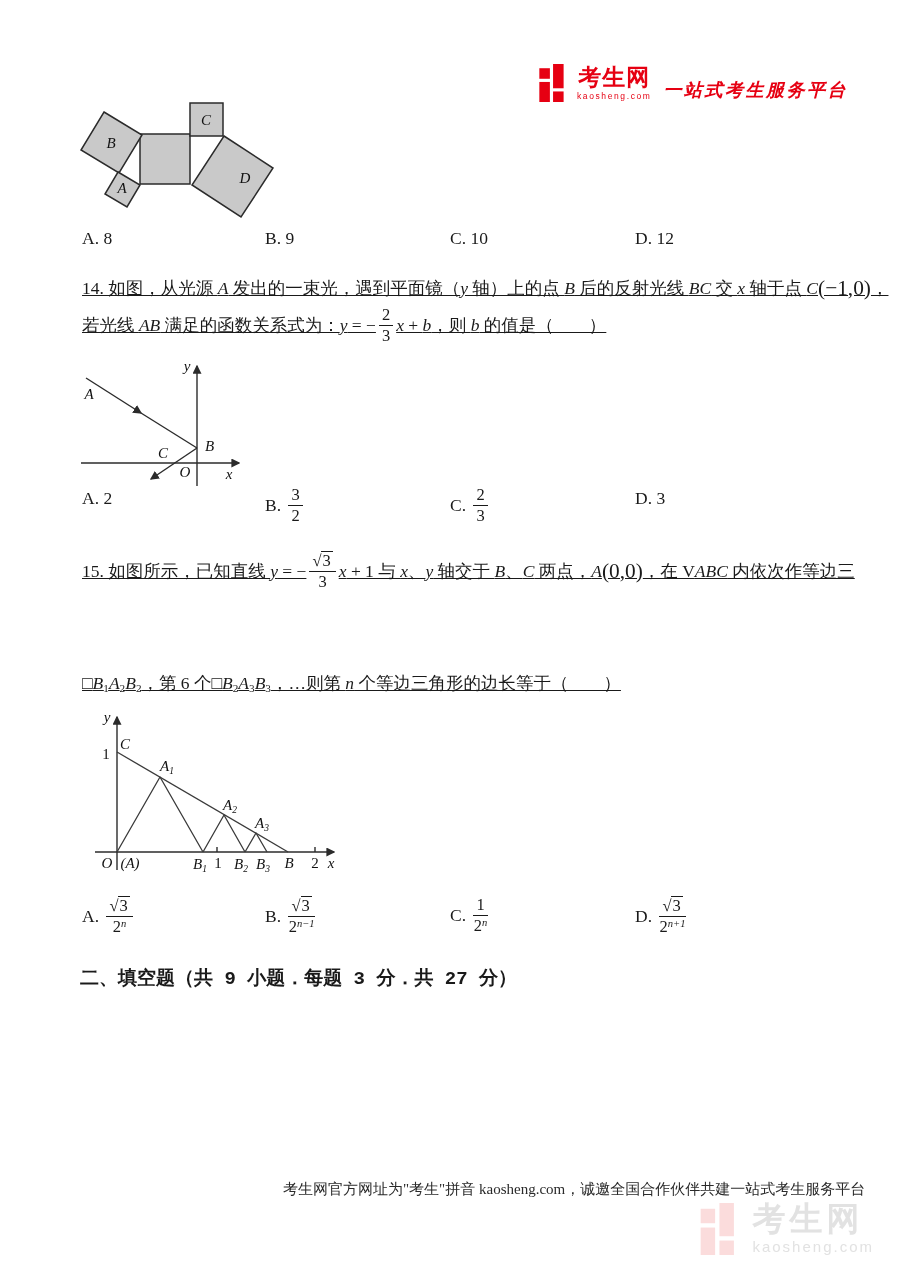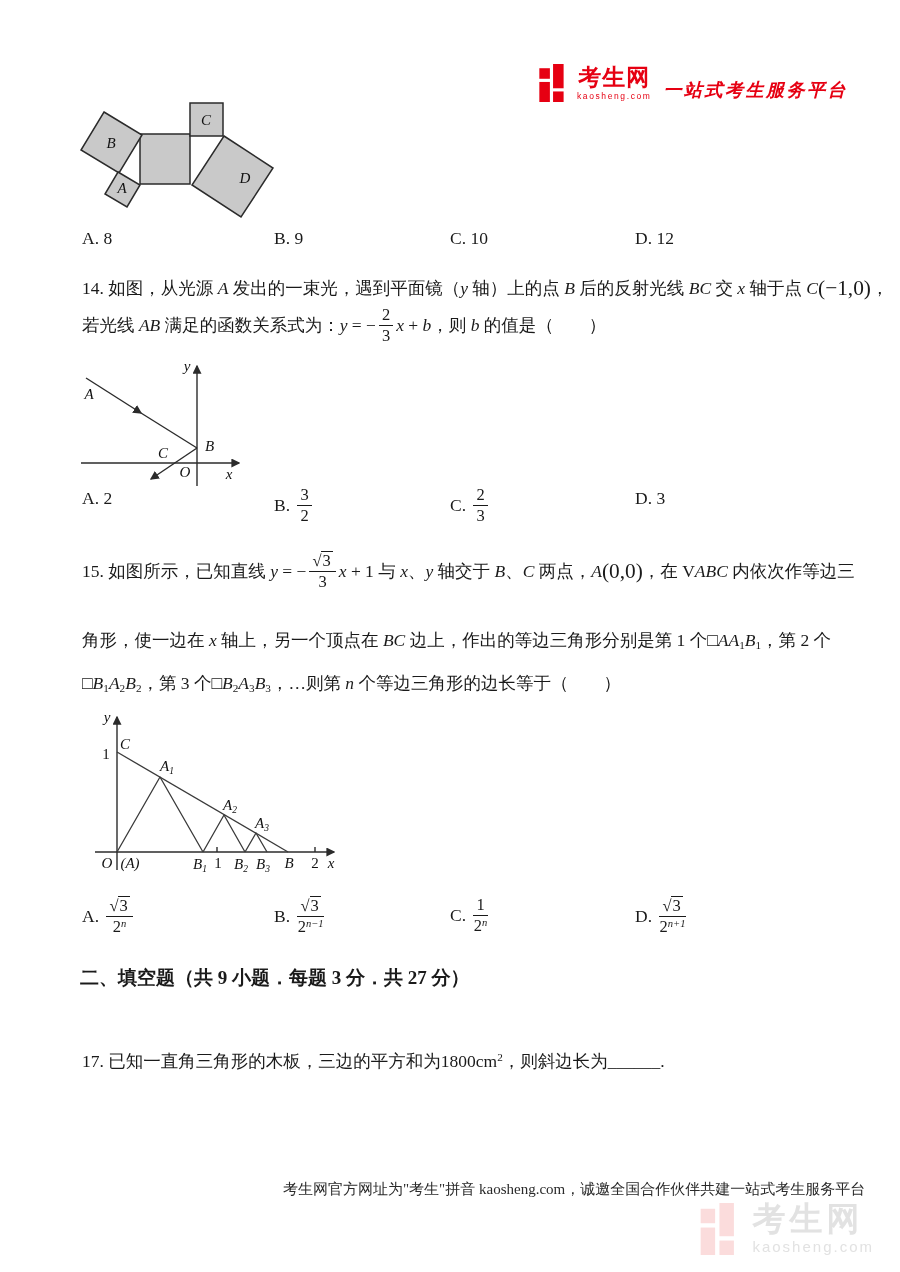--- a/index.html
+++ b/index.html
@@ -7,37 +7,37 @@
     --figure-fill:#c9c9c9;
     --watermark-pink:#fbdcdc;
     --watermark-gray:#e2e2e2;
   }
   html,body{margin:0;padding:0;background:#9a9a9a;}
   #page{
     position:relative;width:900px;height:1272px;background:#ffffff;
     font-family:"Liberation Serif","DejaVu Serif",serif;color:#1a1a1a;
     overflow:hidden;margin:0 auto;
   }
-  .line{position:absolute;left:82px;font-size:17.5px;white-space:nowrap;line-height:1.5;}
+  .line{position:absolute;left:82px;font-size:17.5px;white-space:nowrap;line-height:1.5;text-decoration:underline;}
   .it{font-style:italic;}
   .bigp{font-size:1.22em;vertical-align:-0.06em;}
   sub{font-size:64%;vertical-align:-0.28em;}
   sup{font-size:64%;vertical-align:0.5em;}
   .frac{display:inline-flex;flex-direction:column;align-items:center;vertical-align:middle;
         line-height:1.08;margin:0 3px;font-size:16.5px;text-align:center;transform:translateY(-2px);}
   .frac .num{border-bottom:1.2px solid #1a1a1a;padding:0 3px 1px;}
   .frac .den{padding-top:1px;}
   .sqrt{white-space:nowrap;}
   .sqrt .rsign{display:inline-block;}
   .sqrt .rad{display:inline-block;border-top:1.2px solid #1a1a1a;padding:0 2px 0 1px;}
   .optrow{position:absolute;left:82px;white-space:nowrap;font-size:17.5px;}
   .opt{position:absolute;top:0;}
-  .o1{left:0}.o2{left:192px}.o3{left:368px}.o4{left:553px}
+  .o1{left:0}.o2{left:183px}.o3{left:368px}.o4{left:553px}
   .sec{position:absolute;left:80px;font-size:19px;font-weight:bold;
-       font-family:Liberation Serif, serif;white-space:nowrap;}
+       font-family:Liberation Mono, monospace;white-space:nowrap;}
   .figure{position:absolute;}
   svg text{font-family:"Liberation Serif","DejaVu Serif",serif;font-style:italic;
            font-size:15px;fill:#111;}
   svg text.rm{font-style:normal;}
   .axisline,.ray{fill:none;stroke:#2b2b2b;stroke-width:1.4;}
   .tri{fill:none;stroke:#3a3a3a;stroke-width:1.3;stroke-linejoin:round;}
   .sq{fill:var(--figure-fill);stroke:#2b2b2b;stroke-width:1.5;stroke-linejoin:miter;}
   
   .logo{position:absolute;top:64px;right:52px;display:flex;align-items:center;}
   .logo-icon{width:38px;height:38px;}
@@ -133,22 +133,21 @@
           <span class="num"><span>2</span></span>
           <span class="den"><span>3</span></span>
         </span></span>
     <span class="opt o4"><span>D. 3</span></span>
   </div>
 
   <div class="line" style="top:553px"><span>15. 如图所示，已知直线 </span><span class="it">y</span><span> = −</span><span class="frac">
         <span class="num"><span class="sqrt"><span class="rsign">√</span><span class="rad">3</span></span></span>
         <span class="den"><span>3</span></span>
       </span><span class="it">x</span><span> + 1 与 </span><span class="it">x</span><span>、</span><span class="it">y</span><span> 轴交于 </span><span class="it">B</span><span>、</span><span class="it">C</span><span> 两点，</span><span class="it">A</span><span class="bigp">(0,0)</span><span>，在 V</span><span class="it">ABC</span><span> 内依次作等边三</span></div>
-  <div class="line" style="top:627px"><span>角形，使一边在 </span><span class="it">x</span><span> 轴上，另一个顶点在 </span><span class="it">BC</span><span> 边上，作出的等边三角形分别是第 1 个□</span><span class="it">AA</span><sub>1</sub><span class="it">B</span><sub>1</sub><span>，第 2 个</span></div>
-  <div class="line" style="top:670px"><span>□</span><span class="it">B</span><sub>1</sub><span class="it">A</span><sub>2</sub><span class="it">B</span><sub>2</sub><span>，第 3 个□</span><span class="it">B</span><sub>2</sub><span class="it">A</span><sub>3</sub><span class="it">B</span><sub>3</sub><span>，…则第 </span><span class="it">n</span><span> 个等边三角形的边长等于（　　）</span></div>
+  <div class="line" style="top:670px"><span>□</span><span class="it">B</span><sub>1</sub><span class="it">A</span><sub>2</sub><span class="it">B</span><sub>2</sub><span>，第 6 个□</span><span class="it">B</span><sub>2</sub><span class="it">A</span><sub>3</sub><span class="it">B</span><sub>3</sub><span>，…则第 </span><span class="it">n</span><span> 个等边三角形的边长等于（　　）</span></div>
 
   <svg class="figure" style="left:88px;top:708px" width="255" height="175" viewBox="0 0 255 175">
     <line class="axisline" x1="29" y1="162" x2="29" y2="9" marker-end="url(#ah)"></line>
     <line class="axisline" x1="7" y1="144" x2="246" y2="144" marker-end="url(#ah)"></line>
     <line class="tri" x1="29" y1="44" x2="200" y2="144"></line>
     <polyline class="tri" points="29,144 72,69 115,144"></polyline>
     <polyline class="tri" points="115,144 136,107 157,144"></polyline>
     <polyline class="tri" points="157,144 168,125 179,144"></polyline>
     <line class="axisline" x1="129" y1="139" x2="129" y2="144"></line>
     <line class="axisline" x1="227" y1="139" x2="227" y2="144"></line>
@@ -183,21 +182,20 @@
           <span class="den"><span>2</span><sup class="it">n</sup></span>
         </span></span>
     <span class="opt o4"><span>D. </span><span class="frac">
           <span class="num"><span class="sqrt"><span class="rsign">√</span><span class="rad">3</span></span></span>
           <span class="den"><span>2</span><sup class="it">n+1</sup></span>
         </span></span>
   </div>
 
   <div class="sec" style="top:965px">二、填空题（共 9 小题．每题 3 分．共 27 分）</div>
 
-  <div class="line" style="top:1048px"><span>17. 已知一直角三角形的木板，三边的平方和为1800cm</span><sup>2</sup><span>，则斜边长为______.</span></div>
 
   <div class="footer">考生网官方网址为"考生"拼音 kaosheng.com，诚邀全国合作伙伴共建一站式考生服务平台</div>
 
   <div class="watermark">
     <svg class="wm-icon" viewBox="0 0 24 36">
       <rect x="0" y="4" width="10" height="10" fill="var(--watermark-pink)"></rect>
       <rect x="0" y="17" width="10" height="19" fill="var(--watermark-pink)"></rect>
       <rect x="13" y="0" width="10" height="23" fill="var(--watermark-pink)"></rect>
       <rect x="13" y="26" width="10" height="10" fill="var(--watermark-pink)"></rect>
     </svg>

